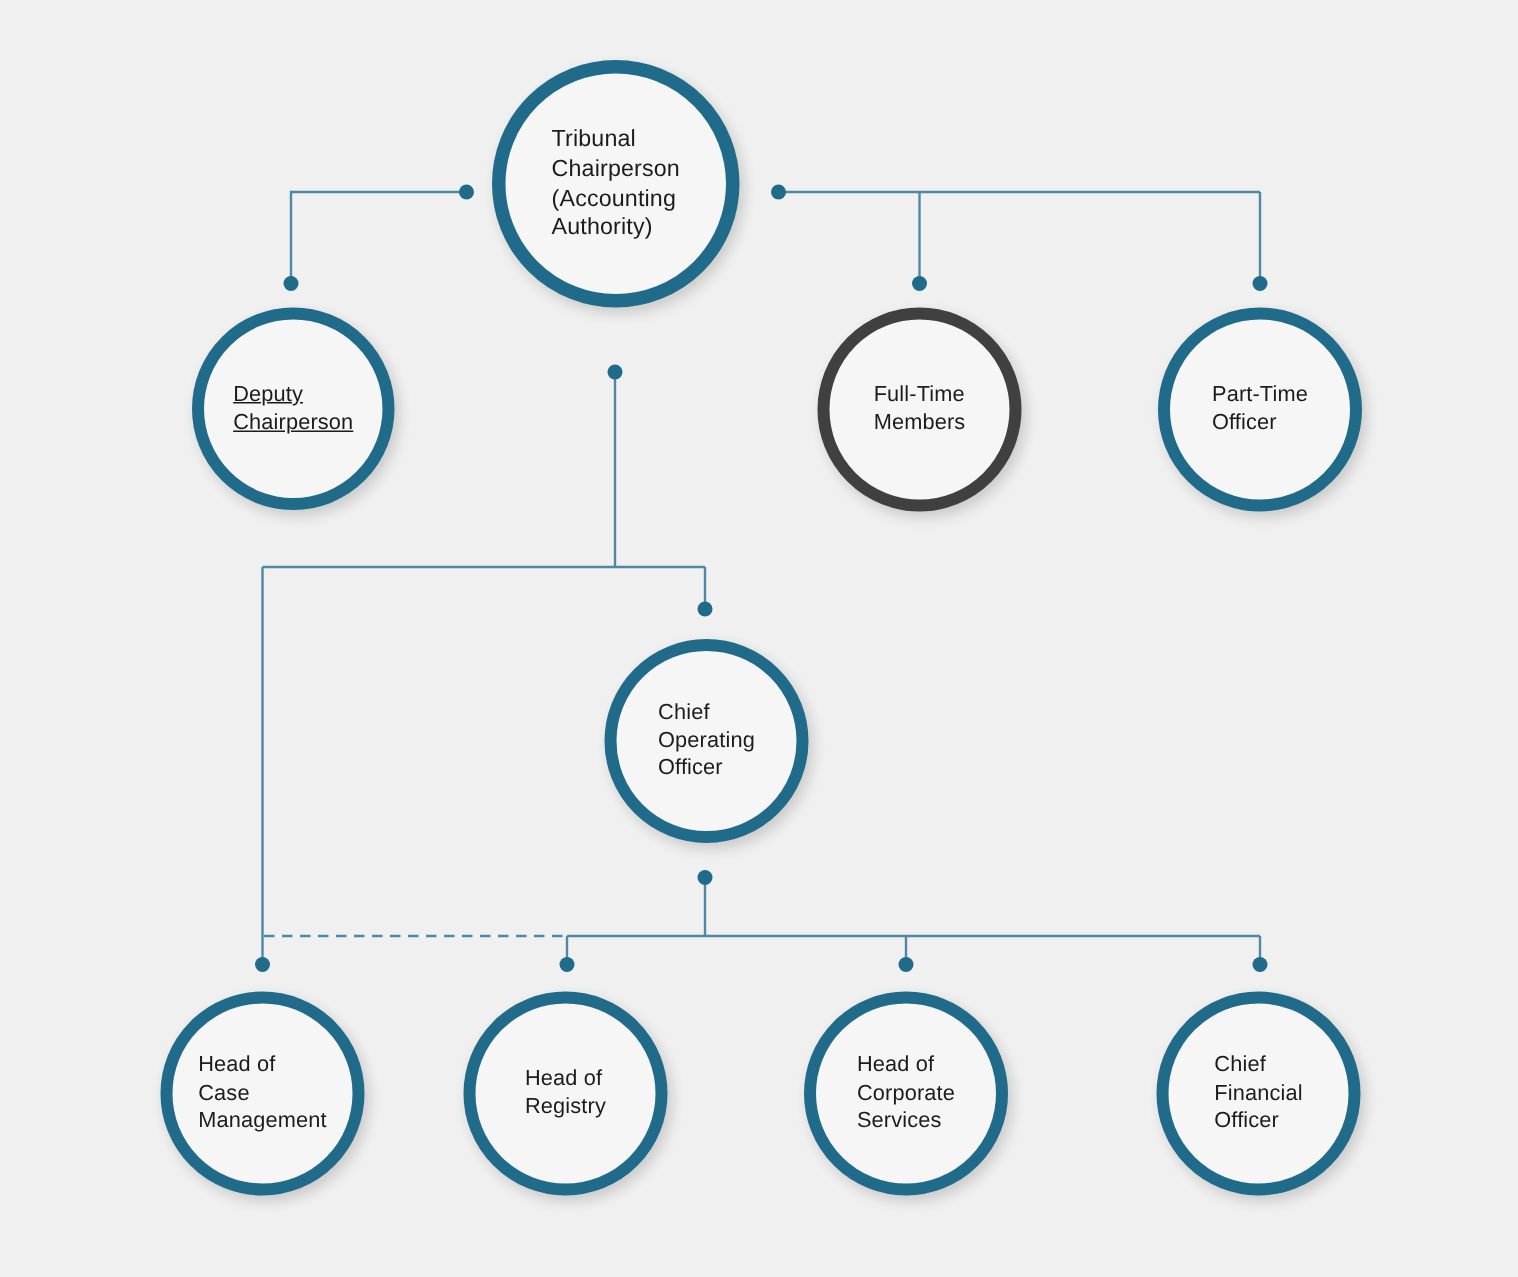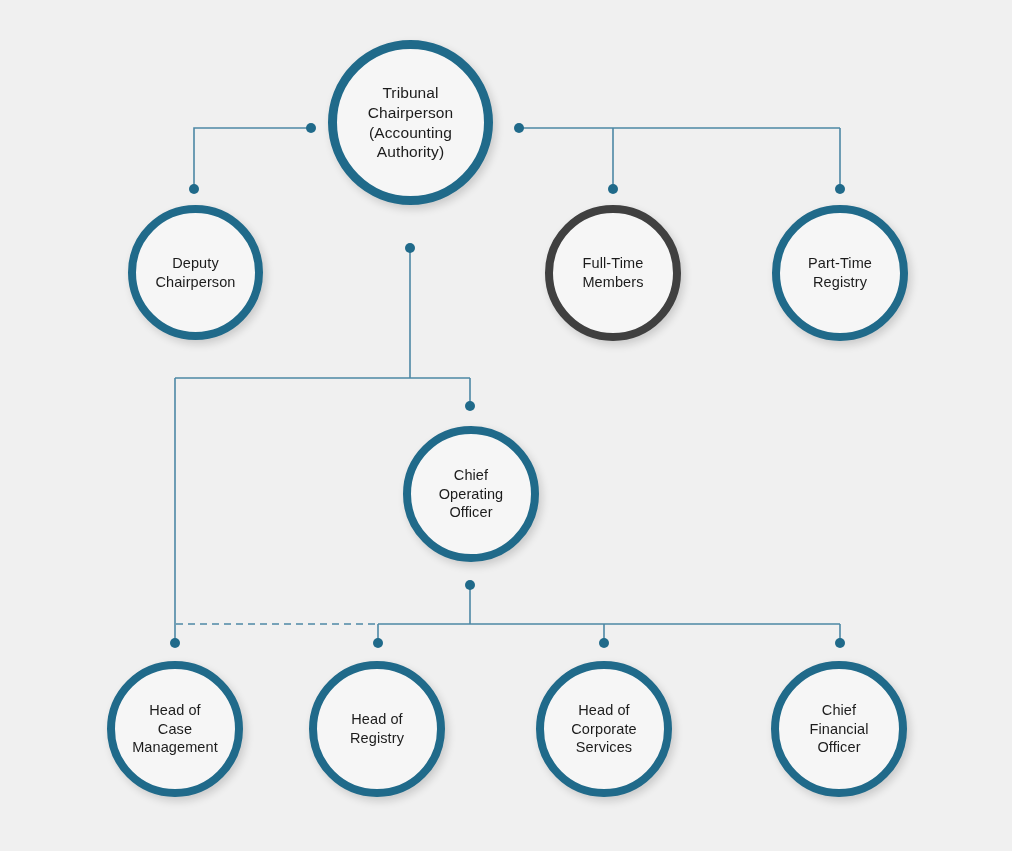--- a/index.html
+++ b/index.html
@@ -30,21 +30,20 @@
     pointer-events: none;
   }
   .org-node {
     position: absolute;
     border-radius: 50%;
     background: #f6f6f6;
     box-sizing: border-box;
     display: flex;
     align-items: center;
     justify-content: center;
-    text-align: center;
     box-shadow: 3px 4px 9px rgba(0,0,0,0.16);
   }
   .org-node .node-label {
     color: #1c1c1c;
     line-height: 1.28;
     padding: 0 6px;
     white-space: pre-line;
     letter-spacing: 0.1px;
   }
   .node-root {
@@ -55,21 +54,21 @@
     border: 9px solid #206a8a;
   }
   .node-root .node-label { font-size: 15.5px; }
   .node-deputy {
     left: 128px;
     top: 205px;
     width: 135px;
     height: 135px;
     border: 8px solid #206a8a;
   }
-  .node-deputy .node-label { font-size: 14.5px; }
+  .node-deputy .node-label { font-size: 14.5px; text-decoration: underline; }
   .node-fulltime {
     left: 545px;
     top: 205px;
     width: 136px;
     height: 136px;
     border: 8px solid #404040;
   }
   .node-fulltime .node-label { font-size: 14.5px; }
   .node-parttime {
     left: 772px;
@@ -155,21 +154,21 @@
 Chairperson</span>
   </div>
 
   <div class="org-node node-fulltime">
     <span class="node-label">Full-Time
 Members</span>
   </div>
 
   <div class="org-node node-parttime">
     <span class="node-label">Part-Time
-Registry</span>
+Officer</span>
   </div>
 
   <div class="org-node node-coo">
     <span class="node-label">Chief
 Operating
 Officer</span>
   </div>
 
   <div class="org-node node-bottom node-case">
     <span class="node-label">Head of

